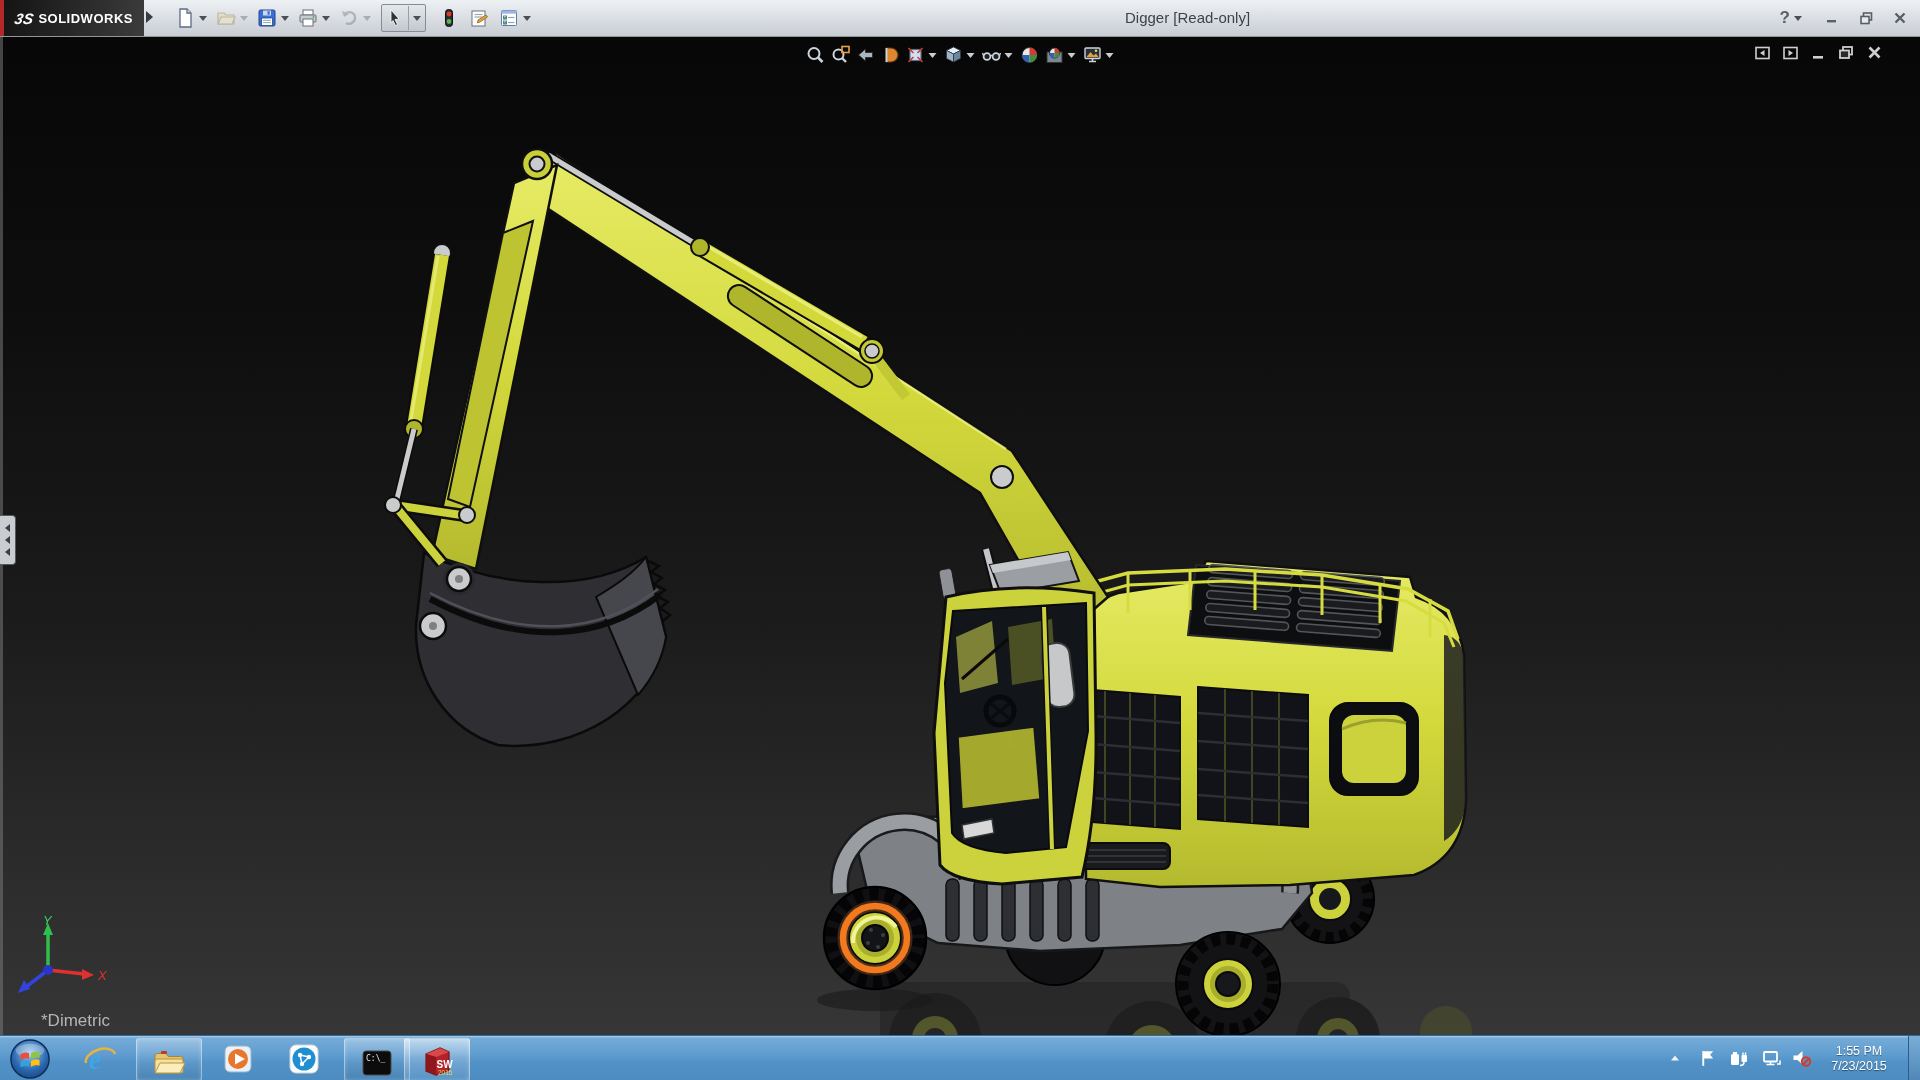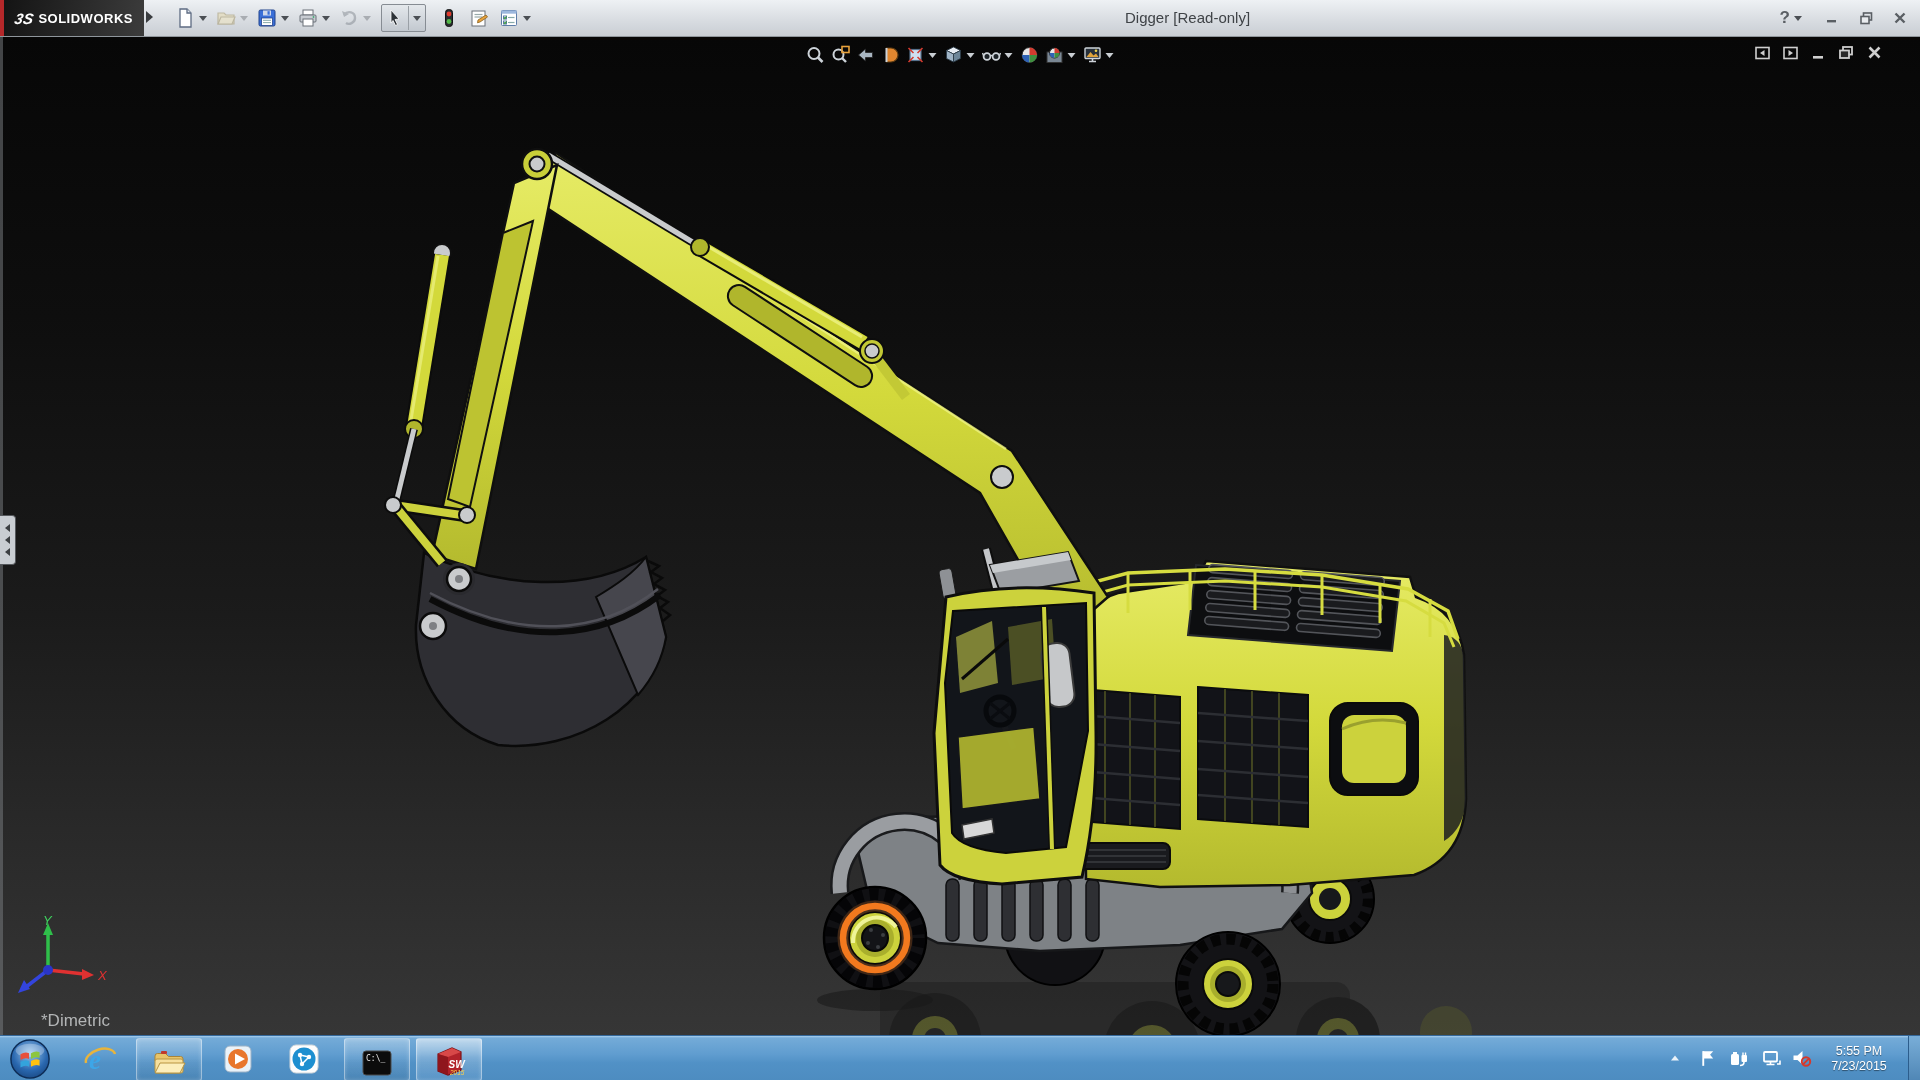--- a/index.html
+++ b/index.html
@@ -598,21 +598,21 @@
       </svg>
     </div>
 
     <div class="tkitem tb-btn" style="left:344px;width:64px;">
       <svg width="36" height="34" viewBox="0 0 36 34">
         <rect x="4" y="5" width="28" height="24" rx="3" fill="#0c0c0c" stroke="#4a4a4a"></rect>
         <text x="7" y="15" font-size="8" fill="#e8e8e8" font-family="DejaVu Sans Mono,monospace">C:\_</text>
       </svg>
     </div>
 
-    <div class="tkitem tb-btn active" style="left:416px;width:64px;font-style:italic;">
+    <div class="tkitem tb-btn active" style="left:404px;width:64px;">
       <svg width="38" height="38" viewBox="0 0 38 38">
         <path d="M8 12 L22 6 L31 10 L31 28 L18 33 L8 29 Z" fill="#b2222a" stroke="#7c1318" stroke-width="1.2"></path>
         <path d="M8 12 L22 6 L31 10 L18 15 Z" fill="#d84848"></path>
         <path d="M8 12 L18 15 L18 33 L8 29 Z" fill="#8f161d"></path>
         <text x="18.5" y="26" font-size="10" font-weight="bold" fill="#fff">SW</text>
         <text x="20" y="32.5" font-size="6.5" fill="#ffd24a">2015</text>
       </svg>
     </div>
 
     <span class="trayicon" style="right:234px;">
@@ -643,19 +643,19 @@
       </svg>
     </span>
     <span class="trayicon" style="right:108px;">
       <svg width="22" height="22" viewBox="0 0 22 22">
         <path d="M3.5 8.5 h4 l5 -4.5 v13.5 l-5 -4.5 h-4 Z" fill="#fff"></path>
         <circle cx="16" cy="14.5" r="4.2" fill="none" stroke="#d6392c" stroke-width="2"></circle>
         <line x1="13.1" y1="17.4" x2="18.9" y2="11.6" stroke="#d6392c" stroke-width="2"></line>
       </svg>
     </span>
     <div id="tray-clock">
-      <span>5:55 PM</span>
+      <span>1:55 PM</span>
       <span>7/23/2015</span>
     </div>
     <div id="show-desktop"></div>
   </div>
 
 </div>
 
 </body></html>

